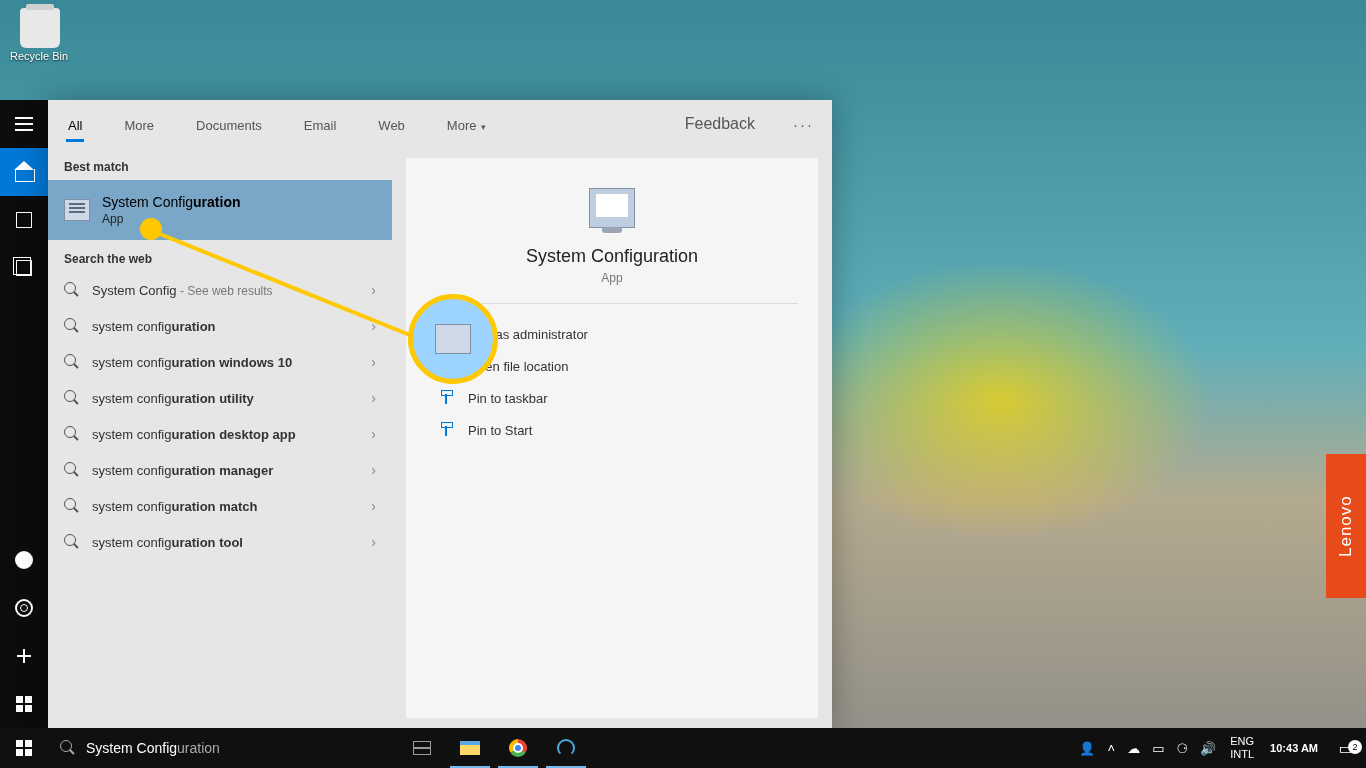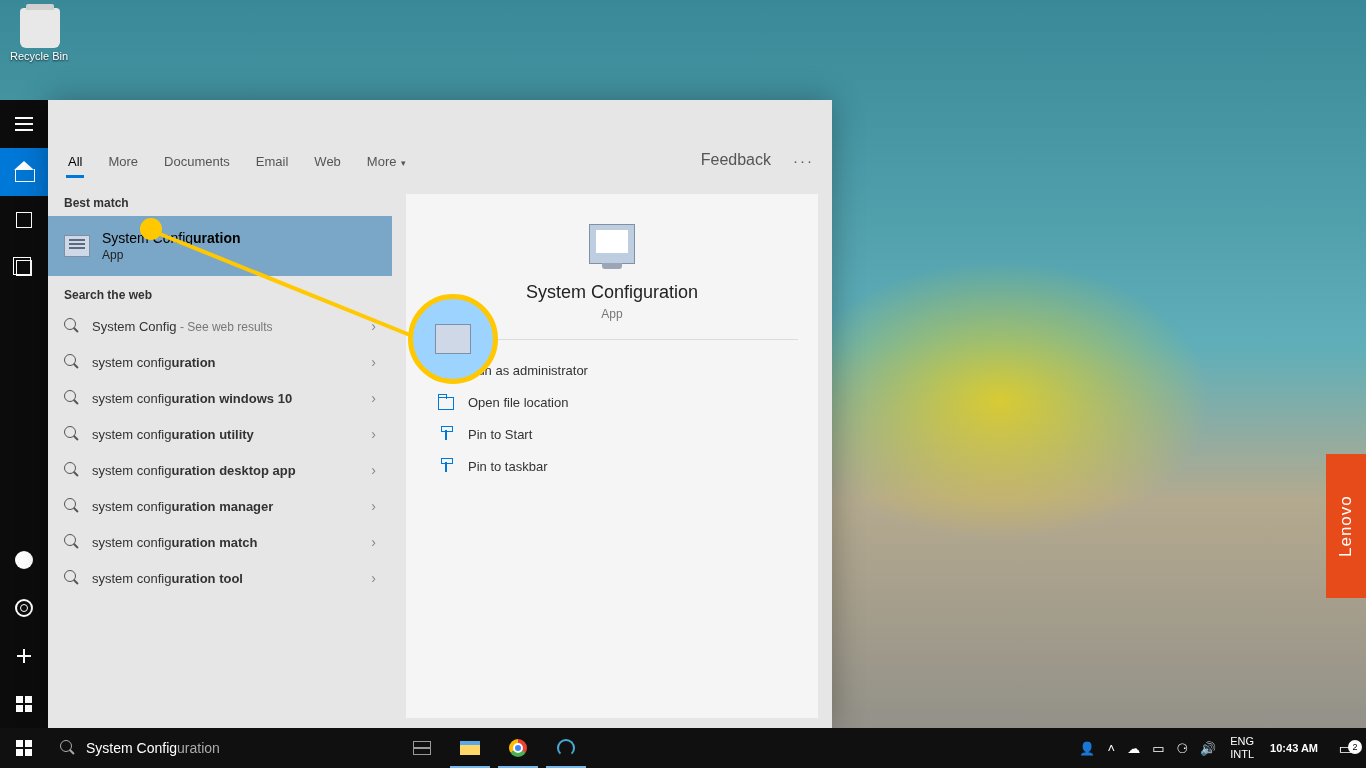--- a/index.html
+++ b/index.html
@@ -29,21 +29,21 @@
 .rail-user{width:18px;height:18px;border-radius:50%;background:#fff;position:relative}
 .rail-gear{width:18px;height:18px;border:2px solid #fff;border-radius:50%;position:relative}
 .rail-gear::before{content:"";position:absolute;inset:3px;border:1px solid #fff;border-radius:50%}
 .rail-add{width:14px;height:14px;position:relative}
 .rail-add::before{content:"";position:absolute;left:6px;top:0;width:2px;height:14px;background:#fff}
 .rail-add::after{content:"";position:absolute;top:6px;left:0;height:2px;width:14px;background:#fff}
 .rail-win{width:16px;height:16px;display:grid;grid-template:1fr 1fr/1fr 1fr;gap:2px}
 .rail-win span{background:#fff}
 
 .search-panel { position: absolute; left: 48px; top: 100px; width: 784px; height: 628px; background: #e6e6e6; display: flex; flex-direction: column; box-shadow: 0 0 30px rgba(0,0,0,0.3); }
-.search-header { height: 48px; display: flex; align-items: center; padding: 0 8px; gap: 2px; background: #e6e6e6; margin-top: 36px; }
+.search-header { height: 48px; display: flex; align-items: center; padding: 0 8px; gap: 18px; background: #e6e6e6; }
 .tab { padding: 10px 12px 8px; font-size: 13px; color: #555; cursor: pointer; position: relative; }
 .tab.active { color: #000; }
 .tab.active::after { content:""; position:absolute; left:10px; right:10px; bottom:-1px; height:3px; background:#0078d7; }
 .tab .caret { font-size: 9px; margin-left: 2px; }
 .header-spacer { flex: 1; }
 .feedback { font-size: 16px; color: #555; padding: 0 10px; cursor: pointer; }
 .ellipsis { font-size: 15px; color: #555; padding: 0 10px; cursor: pointer; letter-spacing: 2px; }
 
 .search-body { flex: 1; display: flex; overflow: hidden; }
 .results-col { width: 344px; background: #e6e6e6; display: flex; flex-direction: column; }
@@ -239,25 +239,25 @@
             <div class="action-row">
                 <div class="act-icon shield-icon"></div>
                 <span>Run as administrator</span>
               </div>
             <div class="action-row">
                 <div class="act-icon folder-icon"></div>
                 <span>Open file location</span>
               </div>
             <div class="action-row">
                 <div class="act-icon pin-icon"></div>
-                <span>Pin to Start</span>
+                <span>Pin to taskbar</span>
               </div>
             <div class="action-row">
                 <div class="act-icon pin-icon"></div>
-                <span>Pin to taskbar</span>
+                <span>Pin to Start</span>
               </div>
           </div>
         </div>
       </div>
     </div>
   </div>
 
   <div class="callout-line"></div>
   <div class="callout-dot"></div>
   <div class="callout-circle">

